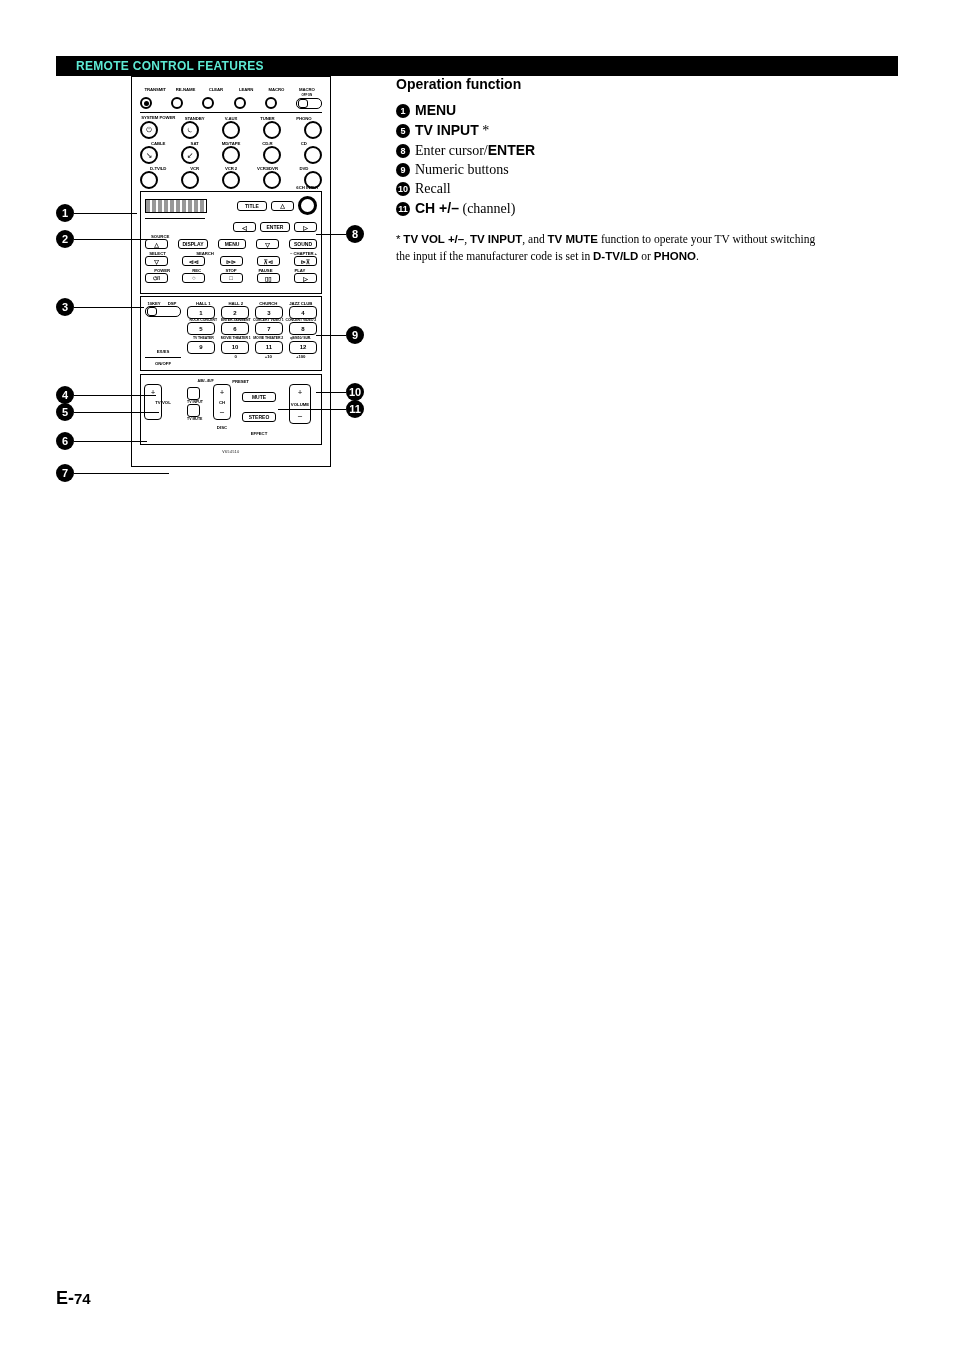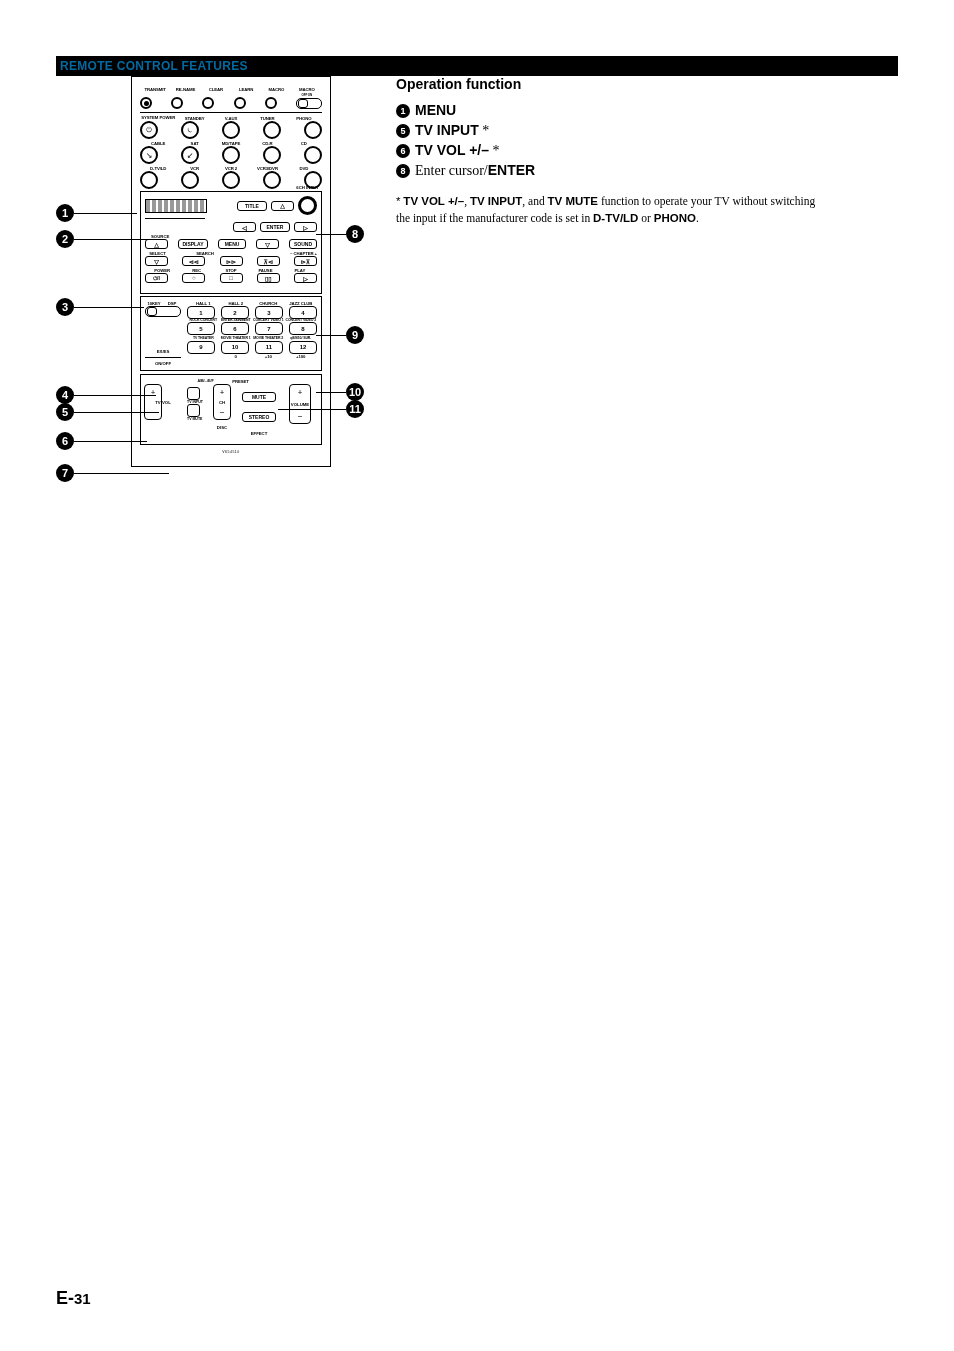--- a/index.html
+++ b/index.html
@@ -12,22 +12,22 @@
   }
   .page {
     width: 954px;
     height: 1351px;
     position: relative;
     padding: 56px 56px 0 56px;
     box-sizing: border-box;
   }
   .header-bar {
     background: #000;
-    color: #0369a1;
-    padding: 3px 4px;
+    color: #5eead4;
+    padding: 3px 20px;
     font-family: Arial, Helvetica, sans-serif;
     font-weight: bold;
     font-size: 12px;
     letter-spacing: 0.3px;
   }
   .section-title {
     font-family: Arial, Helvetica, sans-serif;
     font-weight: bold;
     font-size: 16px;
     margin-top: 8px;
@@ -478,27 +478,29 @@
 
       </div>
     </div>
 
     <div class="right-col">
       <div class="op-title">Operation function</div>
 
       <ul class="legend-list">
         <li><span class="circle-num">1</span><span class="bold">MENU</span></li>
         <li><span class="circle-num">5</span><span class="bold">TV INPUT</span><span> *</span></li>
-        <li><span class="circle-num">6</span><span class="bold">TV VOL +/–</span><span> *</span></li>
         <li><span class="circle-num">8</span><span>Enter cursor/</span><span class="bold">ENTER</span></li>
+        <li><span class="circle-num">9</span><span>Numeric buttons</span></li>
+        <li><span class="circle-num">10</span><span>Recall</span></li>
+        <li><span class="circle-num">11</span><span class="bold">CH +/–</span><span> (channel)</span></li>
       </ul>
 
       <div class="note">
         <span class="ast">*</span>
         <span class="bold">TV VOL +/–</span><span>, </span><span class="bold">TV INPUT</span><span>, and </span><span class="bold">TV MUTE</span><span> function to operate your TV without switching the input if the manufacturer code is set in </span><span class="bold">D-TV/LD</span><span> or </span><span class="bold">PHONO</span><span>.</span>
       </div>
     </div>
   </div>
 
   <div class="footer-page">
-    <span>E-</span><span class="num">31</span>
+    <span>E-</span><span class="num">74</span>
   </div>
 </div>
 
 </body></html>

